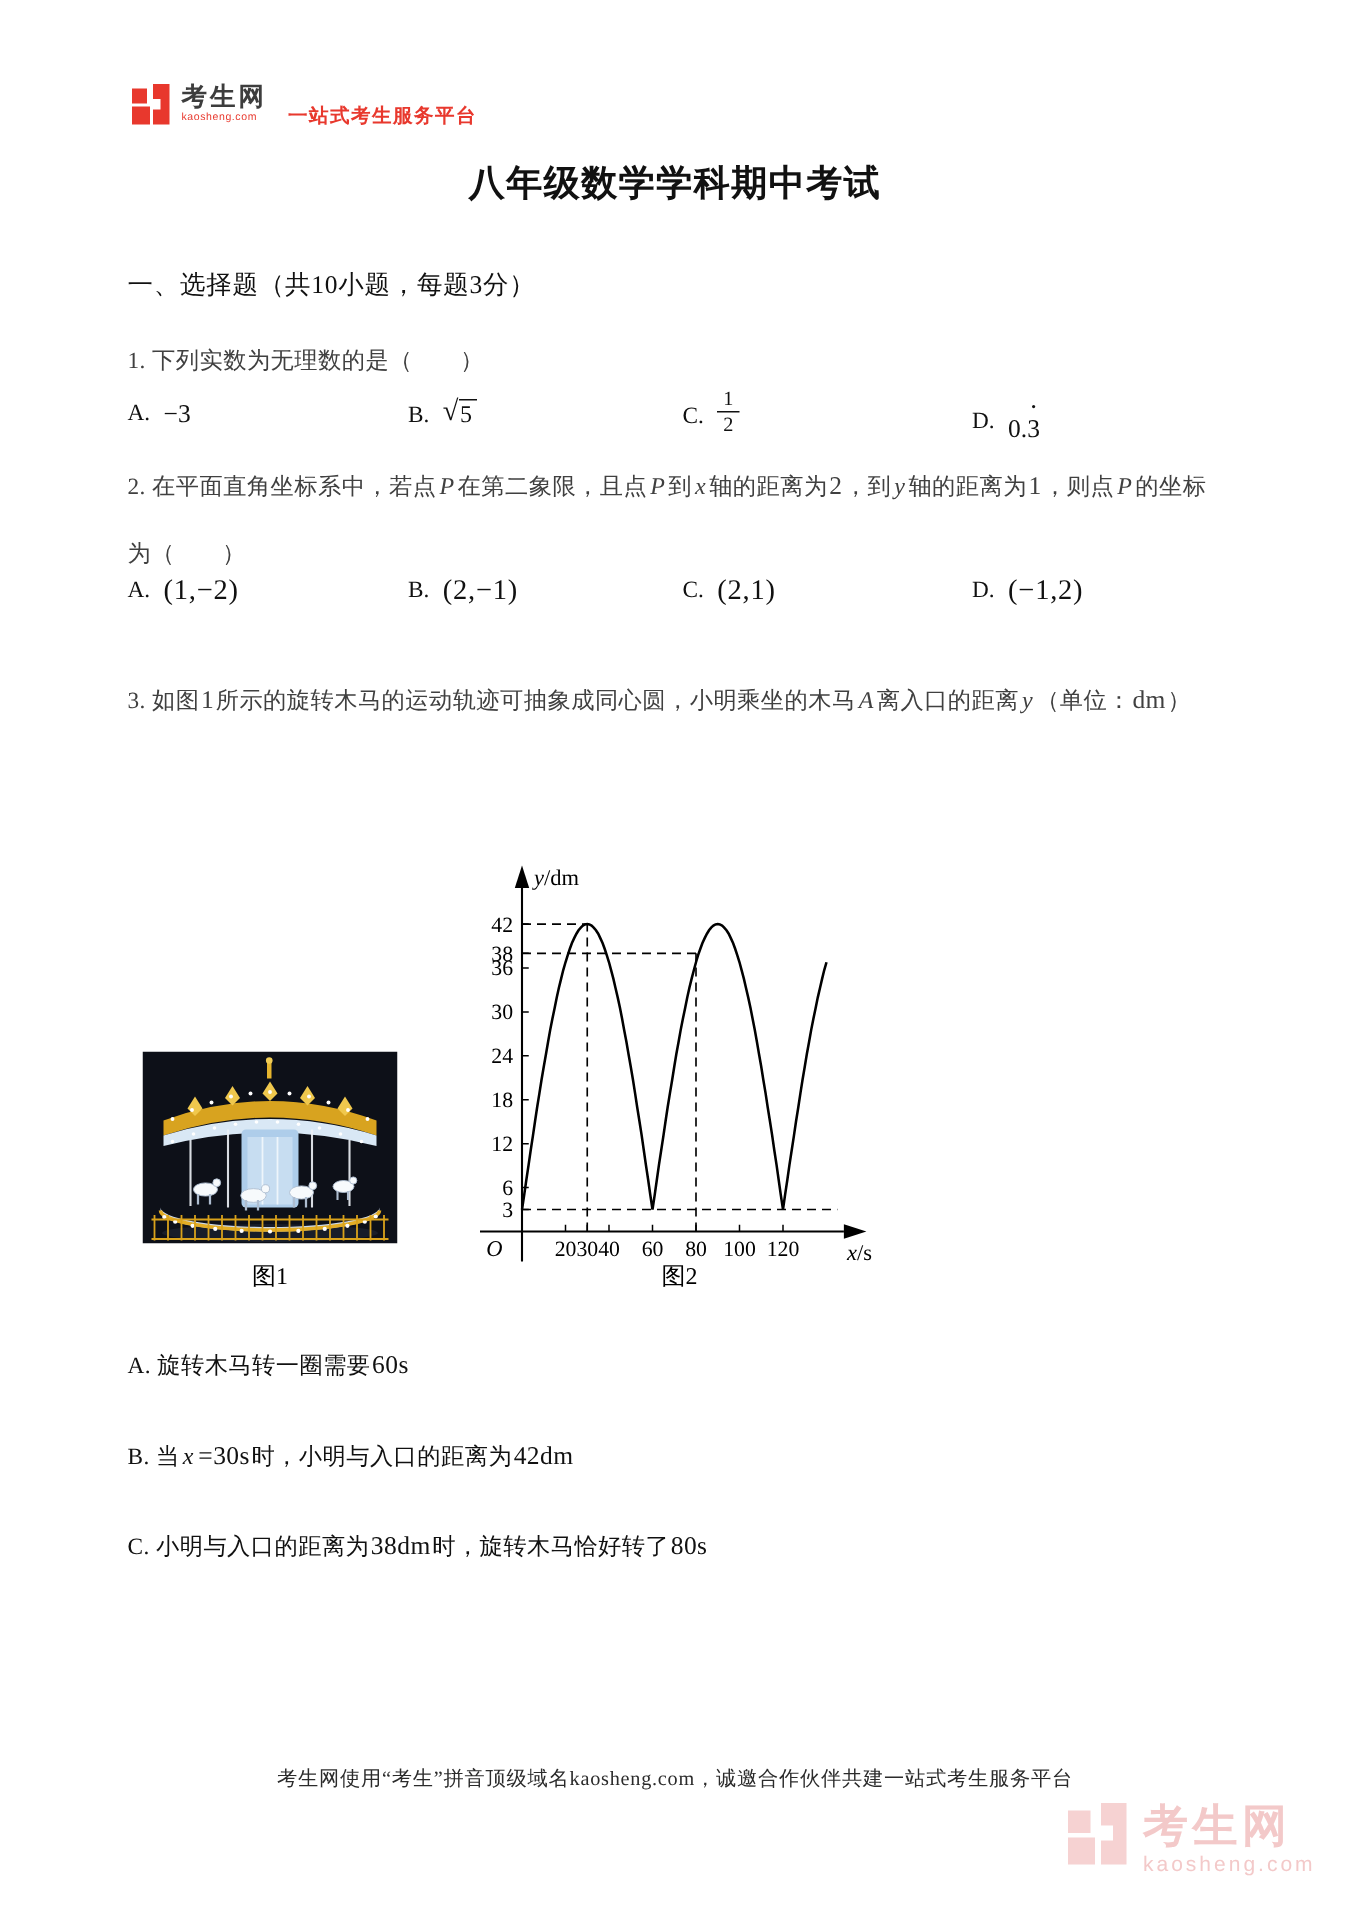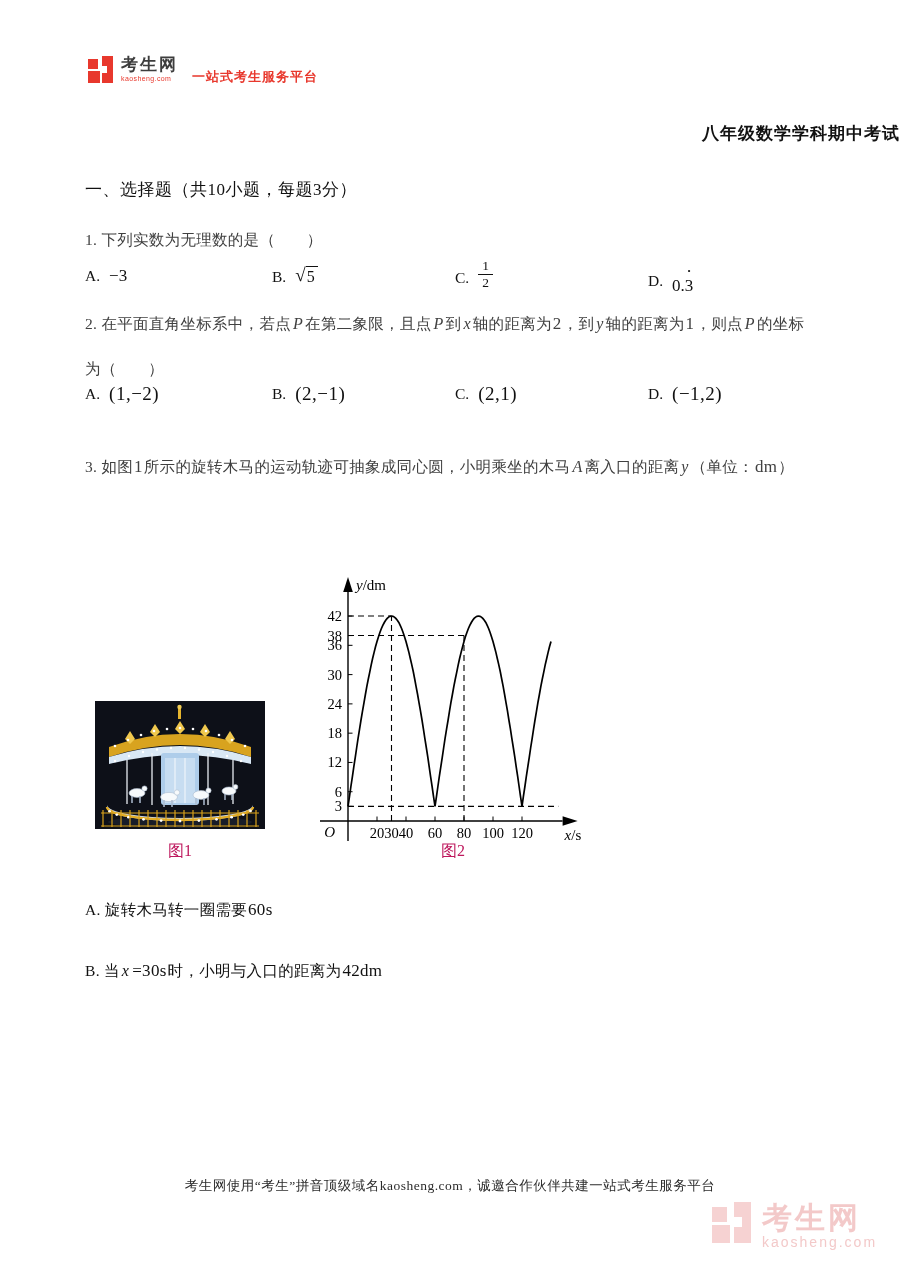--- a/index.html
+++ b/index.html
@@ -15,21 +15,21 @@
   .lm1{left:0;top:3px;width:10px;height:10px}
   .lm2{left:0;top:15px;width:12px;height:12px}
   .lm3{left:14px;top:0;width:11px;height:27px}
   .lm4{left:14px;top:10px;width:5px;height:7px;background:#fff}
   .logo-name{font-family:"Liberation Sans","DejaVu Sans",sans-serif;font-size:17px;font-weight:bold;
              color:#3d3d3d;letter-spacing:2px;line-height:1.1}
   .logo-domain{font-family:"Liberation Sans","DejaVu Sans",sans-serif;font-size:7px;color:#e8382d;letter-spacing:.4px}
   .logo-tagline{font-family:"Liberation Sans","DejaVu Sans",sans-serif;font-size:13px;font-weight:bold;
                 color:#e8382d;margin-left:14px;margin-top:12px;letter-spacing:1px}
 
-  .title{left:0;right:0;top:122px;text-align:right;font-size:17px;font-weight:bold;letter-spacing:1px}
+  .title{left:0;right:0;top:106px;text-align:center;font-size:24px;font-weight:bold;letter-spacing:1px}
   .section-heading{left:85px;top:178px;font-size:17px;font-weight:normal;letter-spacing:.5px}
 
   .stem{font-size:15.5px;color:#404040;letter-spacing:.3px;white-space:nowrap}
   .mi{font-style:italic;font-family:"Liberation Serif",serif;padding:0 2px;font-size:16px}
   .mn{font-family:"Liberation Serif",serif;font-size:17px;padding:0 1px}
   .em-dots{-webkit-text-emphasis:filled dot;-webkit-text-emphasis-position:over right;
            text-emphasis:filled dot;text-emphasis-position:over right}
 
   .opt-row-item{position:absolute;display:flex;align-items:center;font-size:15.5px;white-space:nowrap}
   .opt-label{margin-right:9px}
@@ -39,21 +39,21 @@
   .sqrt{display:inline-flex;align-items:flex-start;font-size:17px;line-height:1.2}
   .sqrt .rad{font-size:19px;line-height:1;transform:translateY(-1px)}
   .sqrt .radicand{border-top:1.4px solid #111;padding:0 3px 0 1px;line-height:1.25;font-size:16px}
 
   .frac{display:inline-flex;flex-direction:column;align-items:center;font-size:13.5px;
         line-height:1.15;vertical-align:middle;transform:translateY(-4px)}
   .frac .fnum{border-bottom:1.3px solid #111;padding:0 4px}
 
   .q3opt{position:absolute;left:85px;font-size:15.5px;letter-spacing:.3px;white-space:nowrap}
 
-  .fig-caption{position:absolute;text-align:center;font-size:16px;color:#be185d}
+  .fig-caption{position:absolute;text-align:center;font-size:16px;color:#000000}
 
   .footer{left:0;right:0;top:1177px;text-align:center;font-size:13.5px;color:#2b2b2b;letter-spacing:.5px}
 
   
   .watermark{left:712px;top:1202px;display:flex;align-items:flex-start}
   .wm-mark{position:relative;width:42px;height:46px;margin-right:8px}
   .wm{position:absolute;background:#f6d2d2}
   .wm1{left:0;top:5px;width:15px;height:15px}
   .wm2{left:0;top:23px;width:18px;height:18px}
   .wm3{left:22px;top:0;width:17px;height:41px}
@@ -302,20 +302,21 @@
         <line stroke="#000" stroke-width="1.1" stroke-dasharray="6 4" x1="35" y1="62.56" x2="151" y2="62.56"></line>
         <line stroke="#000" stroke-width="1.1" stroke-dasharray="6 4" x1="151" y1="248" x2="151" y2="62.56"></line>
         <line stroke="#000" stroke-width="1.1" stroke-dasharray="6 4" x1="35" y1="233.36" x2="245.25" y2="233.36"></line>
         <path d="M35.0,233.4L36.5,223.4L37.9,213.5L39.4,203.6L40.8,193.8L42.3,184.1L43.7,174.5L45.1,165.2L46.6,155.9L48.0,147.0L49.5,138.2L51.0,129.7L52.4,121.5L53.8,113.6L55.3,106.0L56.8,98.8L58.2,91.9L59.6,85.5L61.1,79.4L62.5,73.7L64.0,68.5L65.5,63.8L66.9,59.5L68.3,55.7L69.8,52.4L71.3,49.5L72.7,47.2L74.2,45.4L75.6,44.1L77.0,43.3L78.5,43.0L79.9,43.3L81.4,44.1L82.8,45.4L84.3,47.2L85.8,49.5L87.2,52.4L88.7,55.7L90.1,59.5L91.5,63.8L93.0,68.5L94.4,73.7L95.9,79.4L97.3,85.5L98.8,91.9L100.3,98.8L101.7,106.0L103.1,113.6L104.6,121.5L106.0,129.7L107.5,138.2L109.0,147.0L110.4,155.9L111.8,165.2L113.3,174.5L114.8,184.1L116.2,193.8L117.6,203.6L119.1,213.5L120.5,223.4L122.0,233.4L123.5,223.4L124.9,213.5L126.3,203.6L127.8,193.8L129.3,184.1L130.7,174.5L132.1,165.2L133.6,155.9L135.1,147.0L136.5,138.2L137.9,129.7L139.4,121.5L140.8,113.6L142.3,106.0L143.8,98.8L145.2,91.9L146.6,85.5L148.1,79.4L149.6,73.7L151.0,68.5L152.4,63.8L153.9,59.5L155.3,55.7L156.8,52.4L158.3,49.5L159.7,47.2L161.1,45.4L162.6,44.1L164.0,43.3L165.5,43.0L166.9,43.3L168.4,44.1L169.8,45.4L171.3,47.2L172.8,49.5L174.2,52.4L175.7,55.7L177.1,59.5L178.5,63.8L180.0,68.5L181.4,73.7L182.9,79.4L184.3,85.5L185.8,91.9L187.3,98.8L188.7,106.0L190.2,113.6L191.6,121.5L193.0,129.7L194.5,138.2L195.9,147.0L197.4,155.9L198.8,165.2L200.3,174.5L201.8,184.1L203.2,193.8L204.7,203.6L206.1,213.5L207.5,223.4L209.0,233.4L210.4,223.4L211.9,213.5L213.3,203.6L214.8,193.8L216.3,184.1L217.7,174.5L219.2,165.2L220.6,155.9L222.0,147.0L223.5,138.2L224.9,129.7L226.4,121.5L227.8,113.6L229.3,106.0L230.8,98.8L232.2,91.9L233.7,85.5L235.1,79.4L236.5,73.7L238.0,68.5" fill="none" stroke="#000" stroke-width="1.7"></path>
       </svg>
   </div>
   <div class="fig-caption" style="left:313px;width:280px;top:841px">图2</div>
 
   <div class="q3opt" style="top:900px"><span>A. 旋转木马转一圈需要</span><span class="mn">60s</span></div>
   <div class="q3opt" style="top:961px"><span>B. 当</span><span class="mi">x</span><span class="mn">=30s</span><span>时，小明与入口的距离为</span><span class="mn">42dm</span></div>
+  <div class="q3opt" style="top:1021px"><span>C. 小明与入口的距离为</span><span class="mn">38dm</span><span>时，旋转木马恰好转了</span><span class="mn">80s</span></div>
 
   <div class="abs footer">考生网使用“考生”拼音顶级域名kaosheng.com，诚邀合作伙伴共建一站式考生服务平台</div>
 
   <div class="abs watermark">
     <div class="wm-mark">
       <span class="wm wm1"></span>
         <span class="wm wm2"></span>
         <span class="wm wm3"></span>
         <span class="wm wm4"></span>
     </div>

